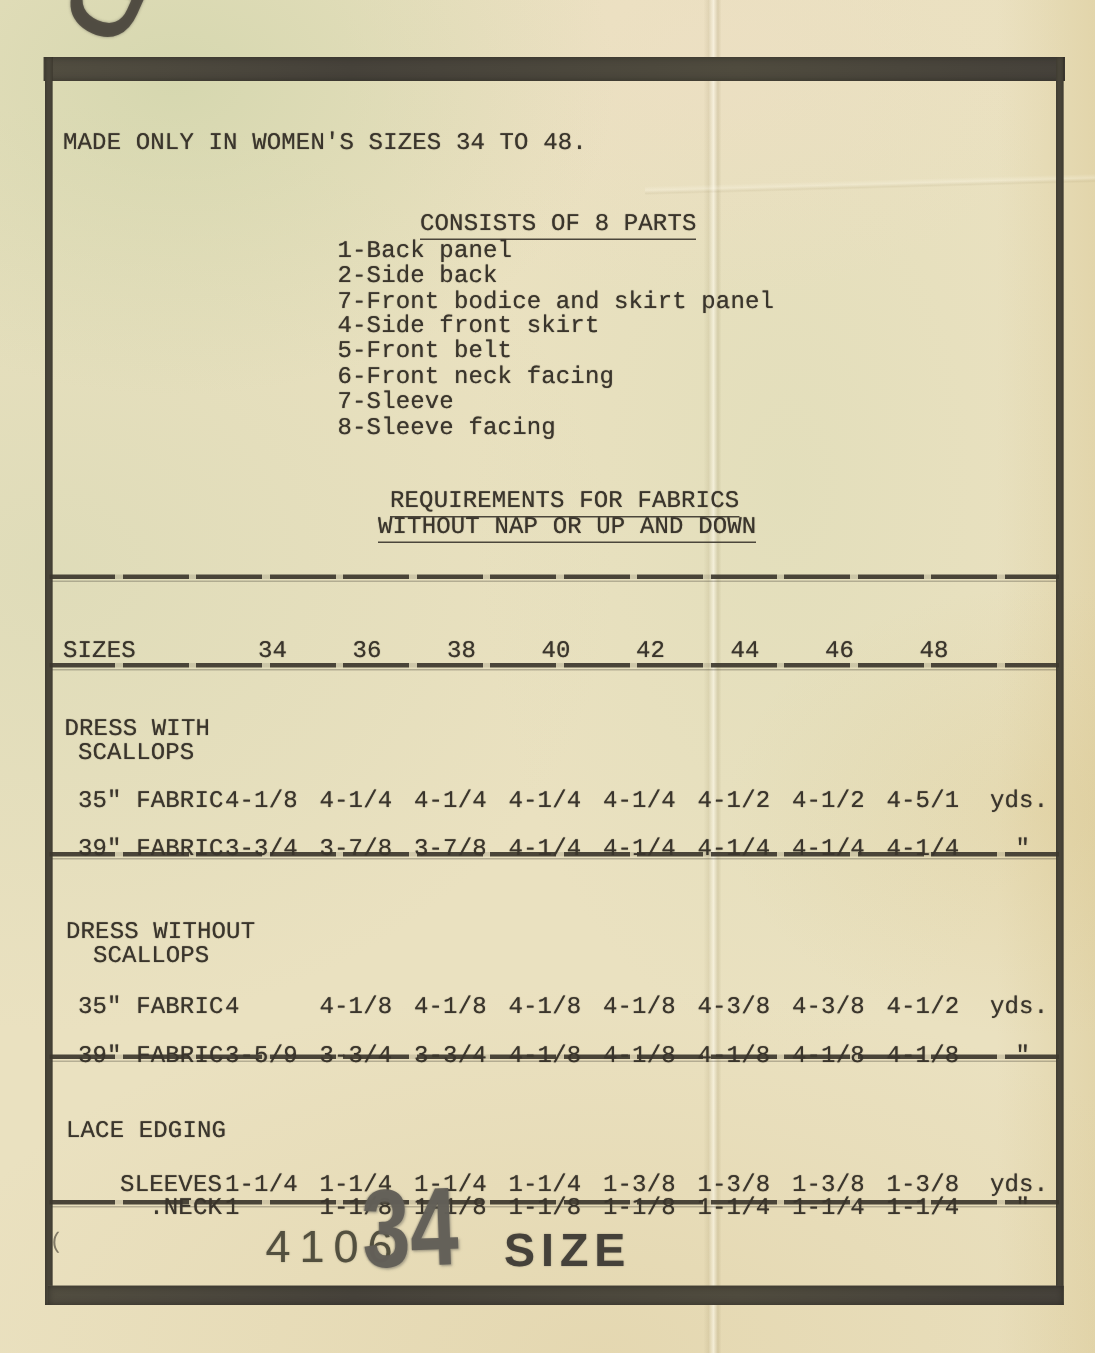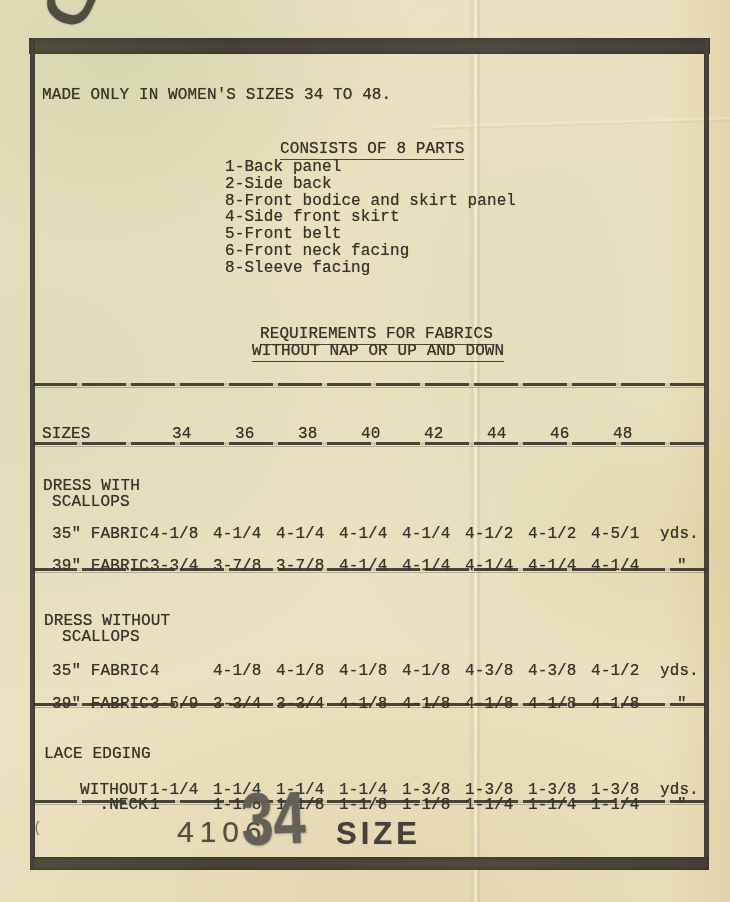--- a/index.html
+++ b/index.html
@@ -63,21 +63,21 @@
   <div class="stamp-letter">D</div>
 
   <div class="frame-bar" style="left:29px;top:38px;width:681px;height:16px"></div>
   <div class="frame-side" style="left:30px;top:38px;width:5px;height:832px"></div>
   <div class="frame-side" style="left:704px;top:38px;width:5px;height:832px"></div>
   <div class="frame-bar" style="left:32px;top:857px;width:677px;height:13px"></div>
 
   <div class="tw" style="left:42px;top:63px">MADE ONLY IN WOMEN'S SIZES 34 TO 48.</div>
 
   <div class="tw" style="left:280px;top:117px"><span class="u">CONSISTS OF 8 PARTS</span></div>
-  <div class="tw" style="left:225px;top:135px;line-height:16.8px"><div>1-Back panel</div><div>2-Side back</div><div>8-Front bodice and skirt panel</div><div>4-Side front skirt</div><div>5-Front belt</div><div>6-Front neck facing</div><div>8-Sleeve facing</div></div>
+  <div class="tw" style="left:225px;top:135px;line-height:16.8px"><div>1-Back panel</div><div>2-Side back</div><div>7-Front bodice and skirt panel</div><div>4-Side front skirt</div><div>5-Front belt</div><div>6-Front neck facing</div><div>7-Sleeve</div><div>8-Sleeve facing</div></div>
 
   <div class="tw" style="left:260px;top:302px"><span class="u">REQUIREMENTS FOR FABRICS</span></div>
   <div class="tw" style="left:252px;top:319px"><span class="u">WITHOUT NAP OR UP AND DOWN</span></div>
 
   <div class="rule" style="top:383px"></div>
   <div class="rule" style="top:442px"></div>
   <div class="rule" style="top:568px"></div>
   <div class="rule" style="top:703px"></div>
   <div class="rule" style="top:800px"></div>
 
@@ -145,21 +145,21 @@
     <span class="c c4">4-1/8</span>
     <span class="c c5">4-1/8</span>
     <span class="c c6">4-1/8</span>
     <span class="c c7">4-1/8</span>
     <span class="c cud">"</span>
   </div>
 
   <div class="tw" style="left:44px;top:722px">LACE EDGING</div>
 
   <div class="tw row" style="top:758px">
-    <span class="c clr">WITHOUT</span>
+    <span class="c clr">SLEEVES</span>
     <span class="c c0">1-1/4</span>
     <span class="c c1">1-1/4</span>
     <span class="c c2">1-1/4</span>
     <span class="c c3">1-1/4</span>
     <span class="c c4">1-3/8</span>
     <span class="c c5">1-3/8</span>
     <span class="c c6">1-3/8</span>
     <span class="c c7">1-3/8</span>
     <span class="c cu">yds.</span>
   </div>

